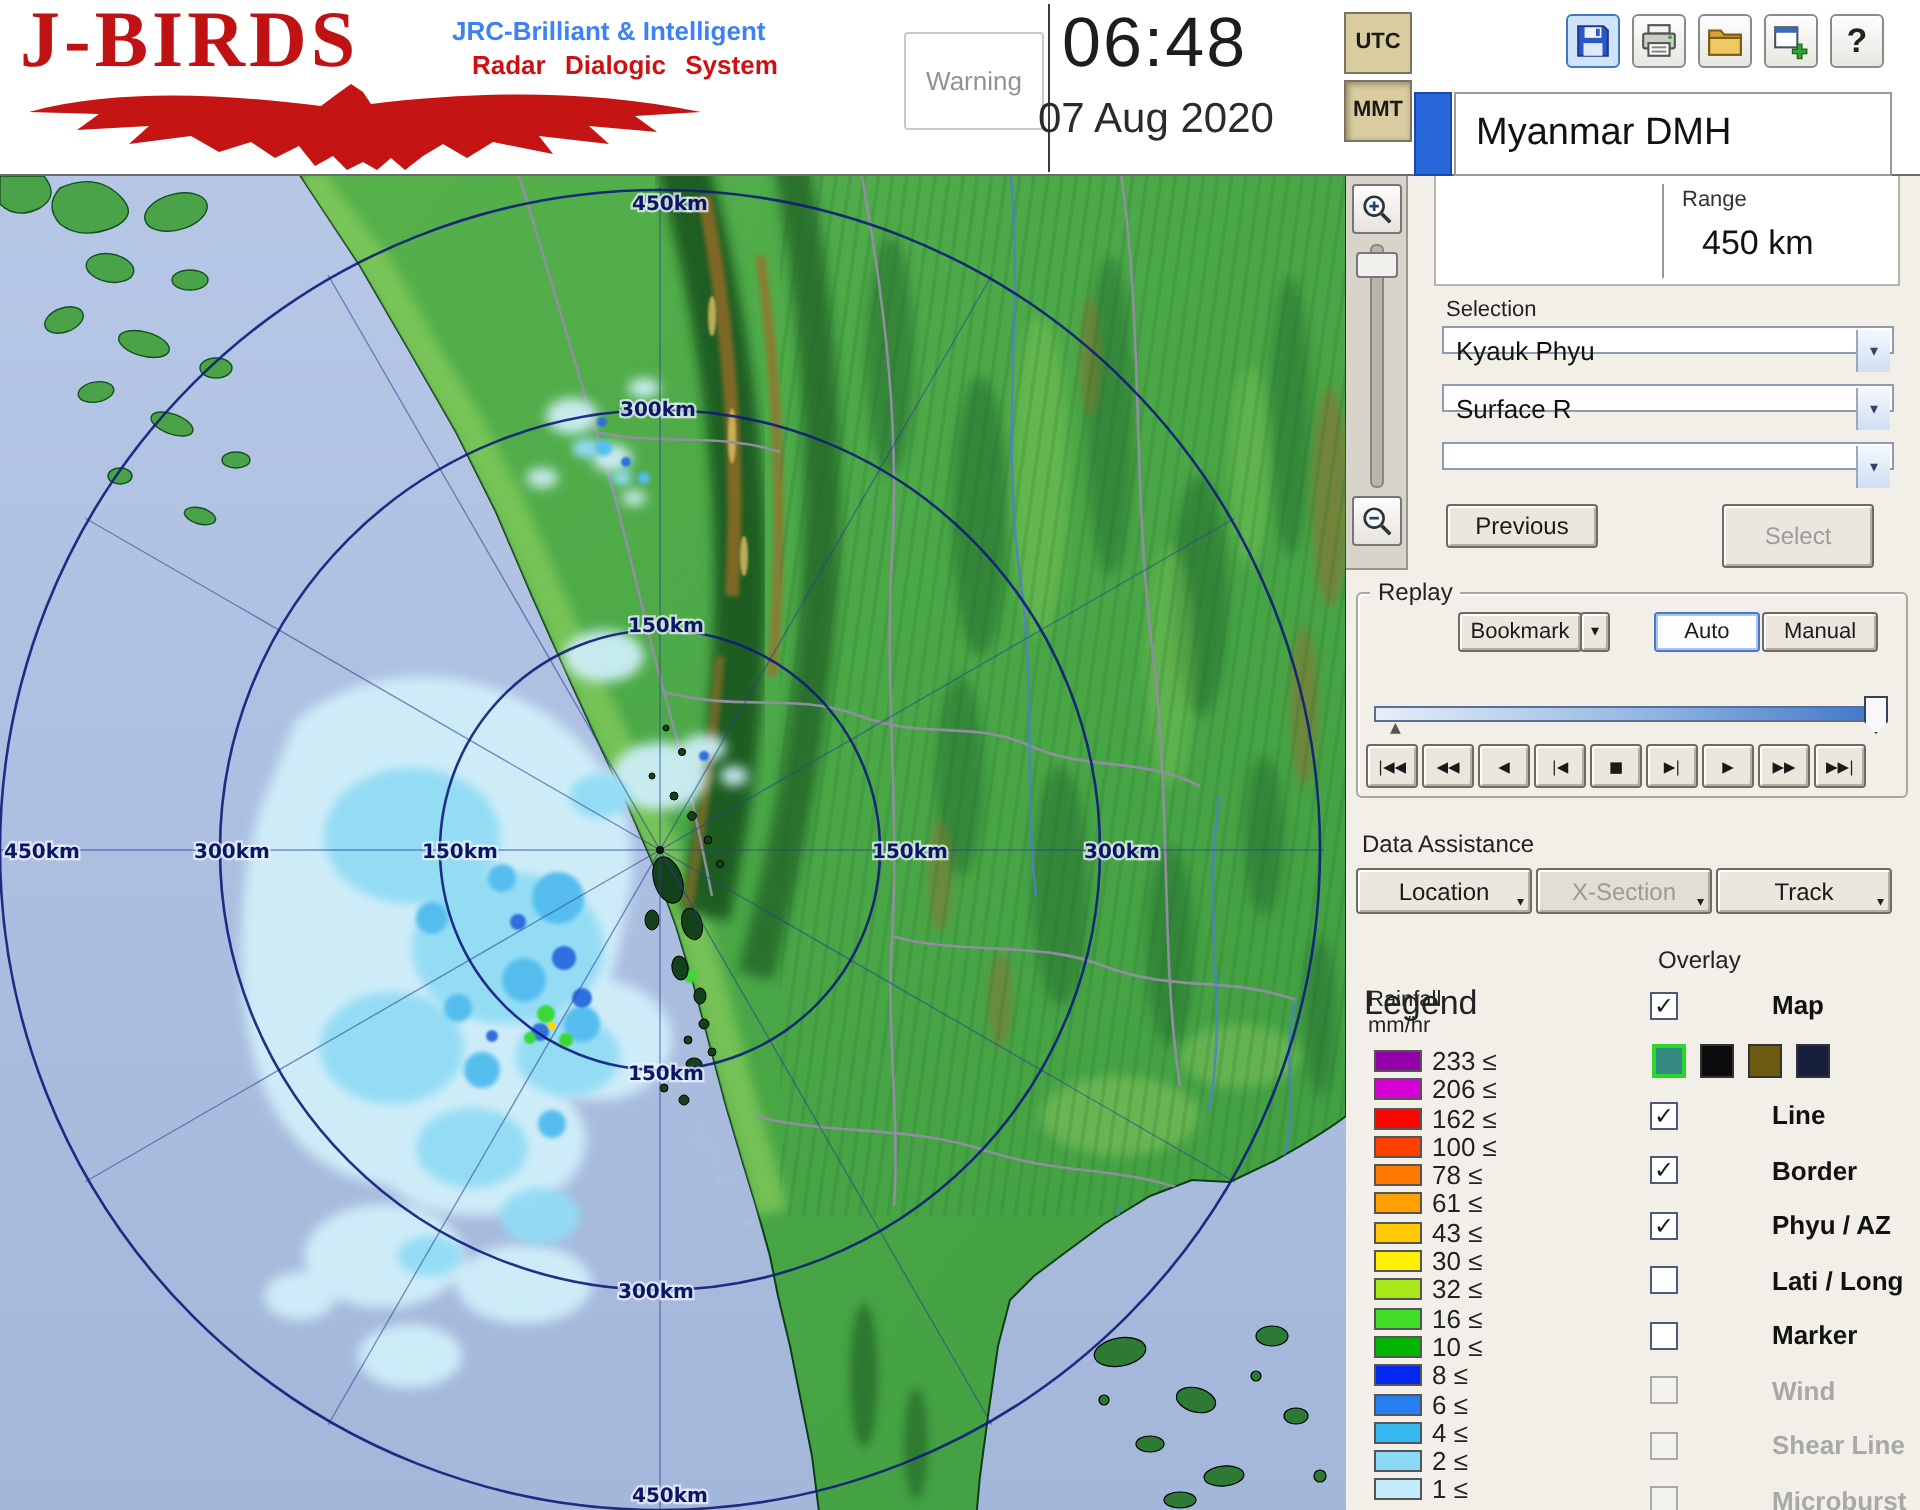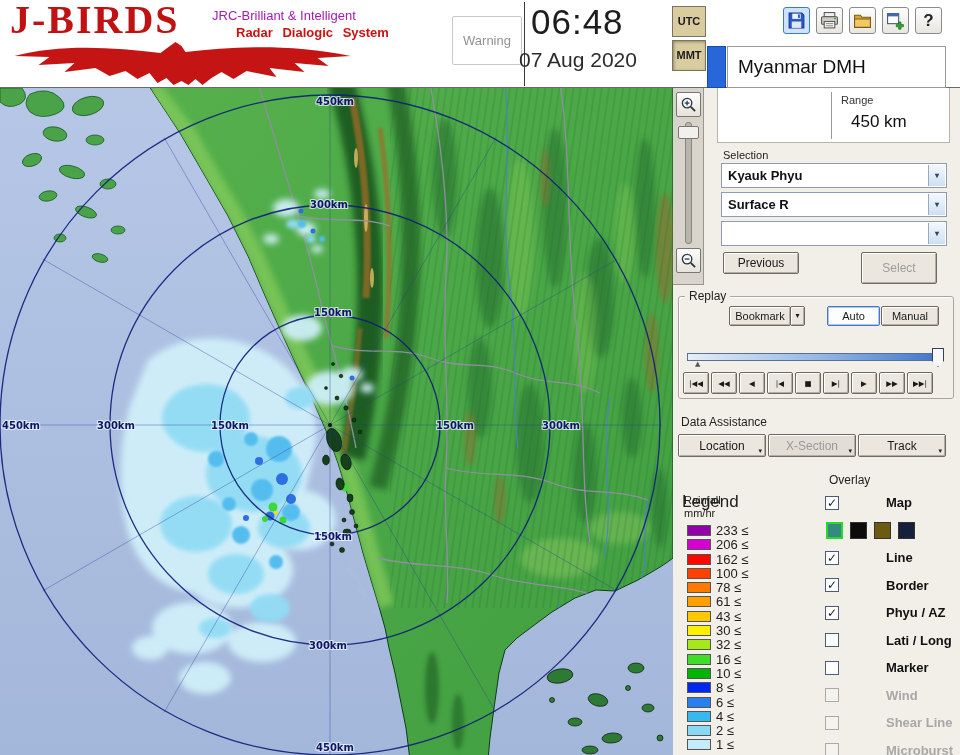--- a/index.html
+++ b/index.html
@@ -4,21 +4,21 @@
 <style>
   * { margin:0; padding:0; box-sizing:border-box; }
   html,body { width:960px; height:755px; }
   body { font-family:"Liberation Sans", sans-serif; background:#f2efe8; }
   #app { position:relative; width:960px; height:755px; overflow:hidden; background:#f2efe8; }
 
   
   #header { position:absolute; left:0; top:0; width:960px; height:88px; background:#ffffff; border-bottom:1px solid #6a6a6a; z-index:5; }
   #logo-block { position:absolute; left:8px; top:0; width:410px; height:88px; }
   #logo-text { position:absolute; left:2px; top:-4px; font-family:"Liberation Serif", serif; font-weight:bold; font-size:40px; letter-spacing:2px; color:#c01212; }
-  #tagline1 { position:absolute; left:204px; top:8px; font-size:13px; font-weight:normal; color:#a21caf; }
+  #tagline1 { position:absolute; left:218px; top:8px; font-size:13px; font-weight:bold; color:#3b82f6; }
   #tagline2 { position:absolute; left:228px; top:25px; font-size:13px; font-weight:bold; color:#d01010; word-spacing:6px; }
   #eagle { position:absolute; left:2px; top:40px; }
   #warning-btn { position:absolute; left:452px; top:16px; width:70px; height:49px; background:#fff; border:1px solid #c9c9c9; border-radius:2px; color:#929292; font-size:13px; text-align:center; line-height:47px; cursor:default; }
   #header-vline { position:absolute; left:524px; top:2px; width:1px; height:84px; background:#3a3a3a; }
   #clock-time { position:absolute; left:531px; top:2px; font-size:35px; color:#1d1d1d; letter-spacing:1px; }
   #clock-date { position:absolute; left:519px; top:48px; font-size:21px; color:#2b2b2b; }
   .tz-btn { position:absolute; left:672px; width:34px; height:31px; background:#d9cc9f; border:1px solid #7a7460; font-size:11px; font-weight:bold; color:#1a1a1a; text-align:center; line-height:29px; }
   #utc-btn { top:6px; }
   #mmt-btn { top:40px; box-shadow:inset 1px 1px 3px rgba(0,0,0,.35); }
   #mmt-accent { position:absolute; left:707px; top:46px; width:19px; height:42px; background:#2767d9; border:1px solid #1a4aa8; }
@@ -38,21 +38,21 @@
   .zoom-btn { position:absolute; left:3px; width:25px; height:25px; background:linear-gradient(#fdfdfd,#e6e3dc); border:1px solid #777; border-radius:2px; padding:3px; cursor:pointer; }
   #zoom-in-btn { top:4px; } #zoom-out-btn { top:160px; }
   #zoom-track { position:absolute; left:12px; top:34px; width:7px; height:122px; background:#b9b5ad; border:1px solid #8a867e; border-radius:3px; }
   #zoom-thumb { position:absolute; left:5px; top:38px; width:21px; height:13px; background:#f2f0ec; border:1px solid #777; border-radius:2px; cursor:pointer; }
 
   #range-box { position:absolute; left:44px; top:0; width:233px; height:55px; background:#fff; border:1px solid #b8b4ac; border-top:none; }
   #range-divider { position:absolute; left:113px; top:4px; width:1px; height:47px; background:#9a9a9a; }
   #range-label { position:absolute; left:123px; top:6px; font-size:11px; color:#333; }
   #range-value { position:absolute; left:133px; top:24px; font-size:17px; color:#111; }
   #selection-label { position:absolute; left:50px; top:61px; font-size:11px; color:#222;text-align:center; }
-  .combo { position:absolute; left:48px; width:226px; height:25px; background:#fff; border:1px solid #8f9bb0; cursor:pointer;font-weight:bold; }
+  .combo { position:absolute; left:48px; width:226px; height:14px; background:#fff; border:1px solid #8f9bb0; cursor:pointer; }
   #combo-site { top:75px; } #combo-product { top:104px; } #combo-empty { top:133px; }
   .combo-value { position:absolute; left:6px; top:0; line-height:23px; font-size:13px; color:#111; }
   .combo-arrow { position:absolute; right:1px; top:1px; width:17px; height:21px; background:linear-gradient(#f4f8fd,#cfdff2); border-left:1px solid #9aa8c0; text-align:center; font-size:8px; line-height:21px; color:#334466; cursor:pointer; }
   .btn { background:#ebe7df; border:1px solid #6f6b63; box-shadow:inset 1px 1px 0 #fff, inset -1px -1px 0 #b2aea6; border-radius:2px; font-size:12px; color:#1a1a1a; font-family:"Liberation Sans",sans-serif; cursor:pointer; }
   #previous-btn { position:absolute; left:50px; top:164px; width:76px; height:22px; }
   #select-btn { position:absolute; left:188px; top:164px; width:76px; height:32px; color:#9c9c9c; }
 
   #replay-box { position:absolute; left:5px; top:208px; width:276px; height:103px; border:1px solid #aaa69e; box-shadow:inset 1px 1px 0 #fff; border-radius:3px; }
   #replay-title { position:absolute; left:6px; top:-8px; background:#f2efe8; padding:0 4px; font-size:12px; color:#222; }
   #bookmark-btn { position:absolute; left:50px; top:9px; height:20px; display:flex; }

